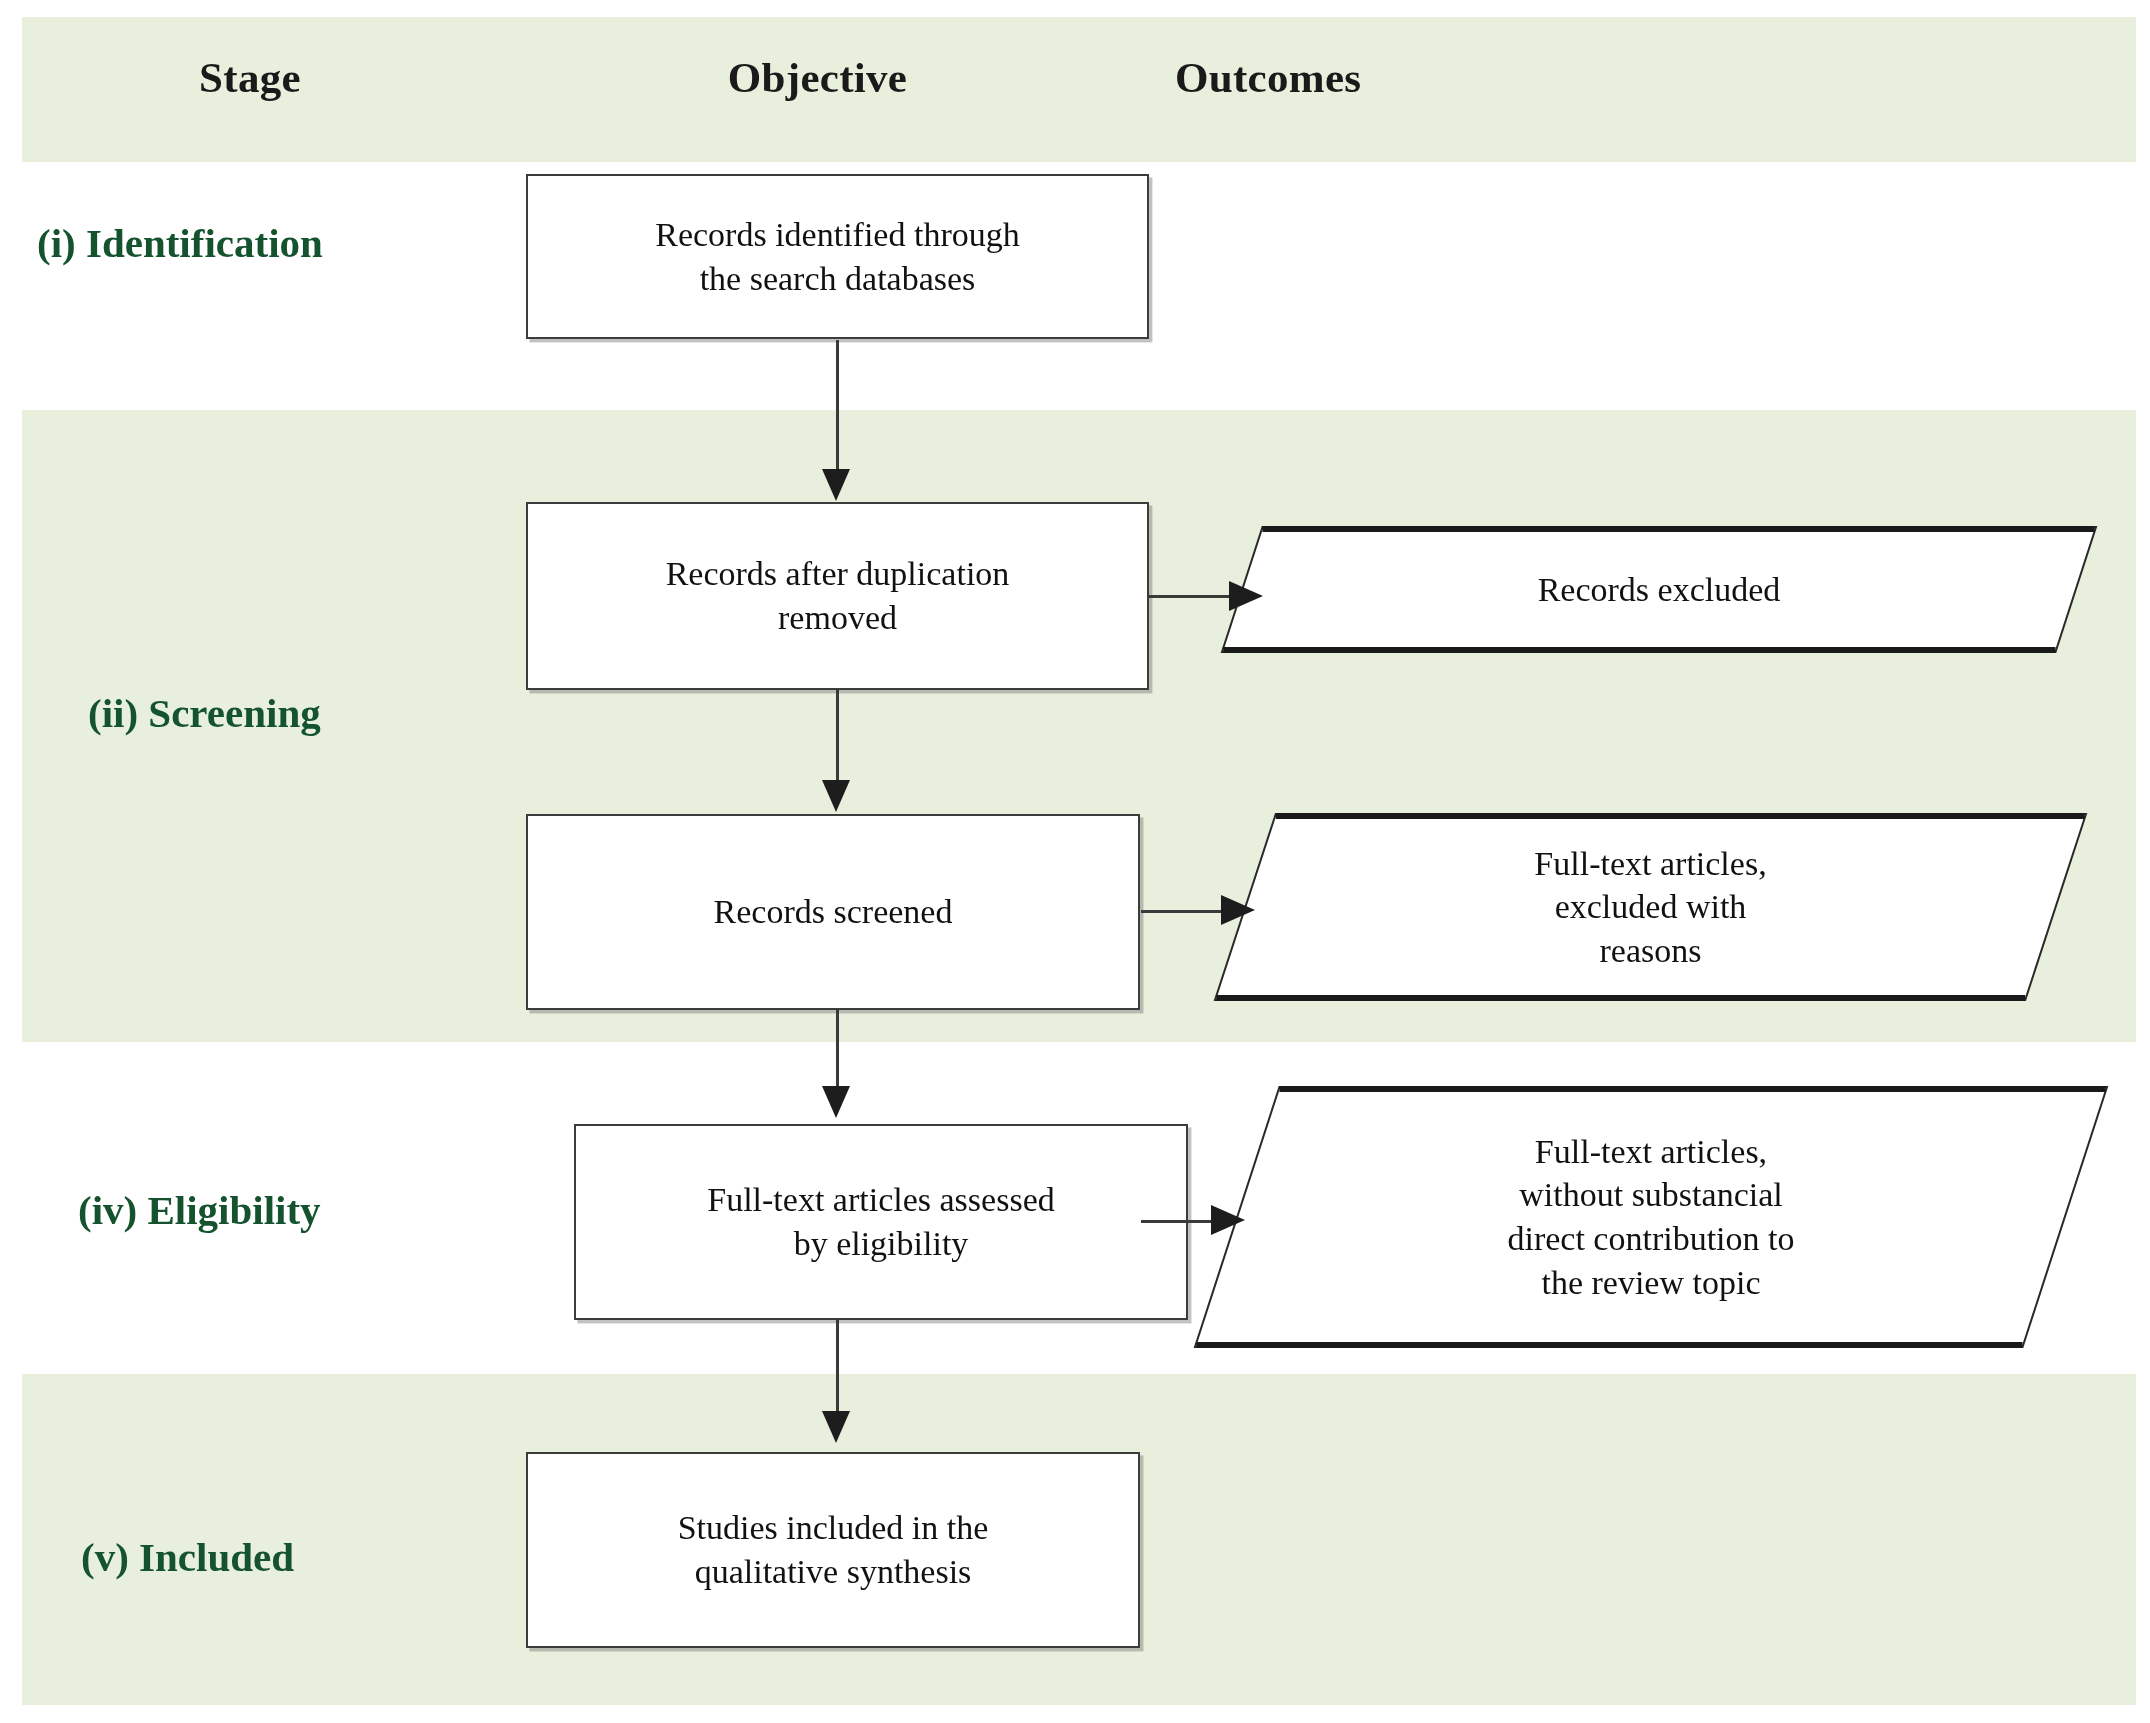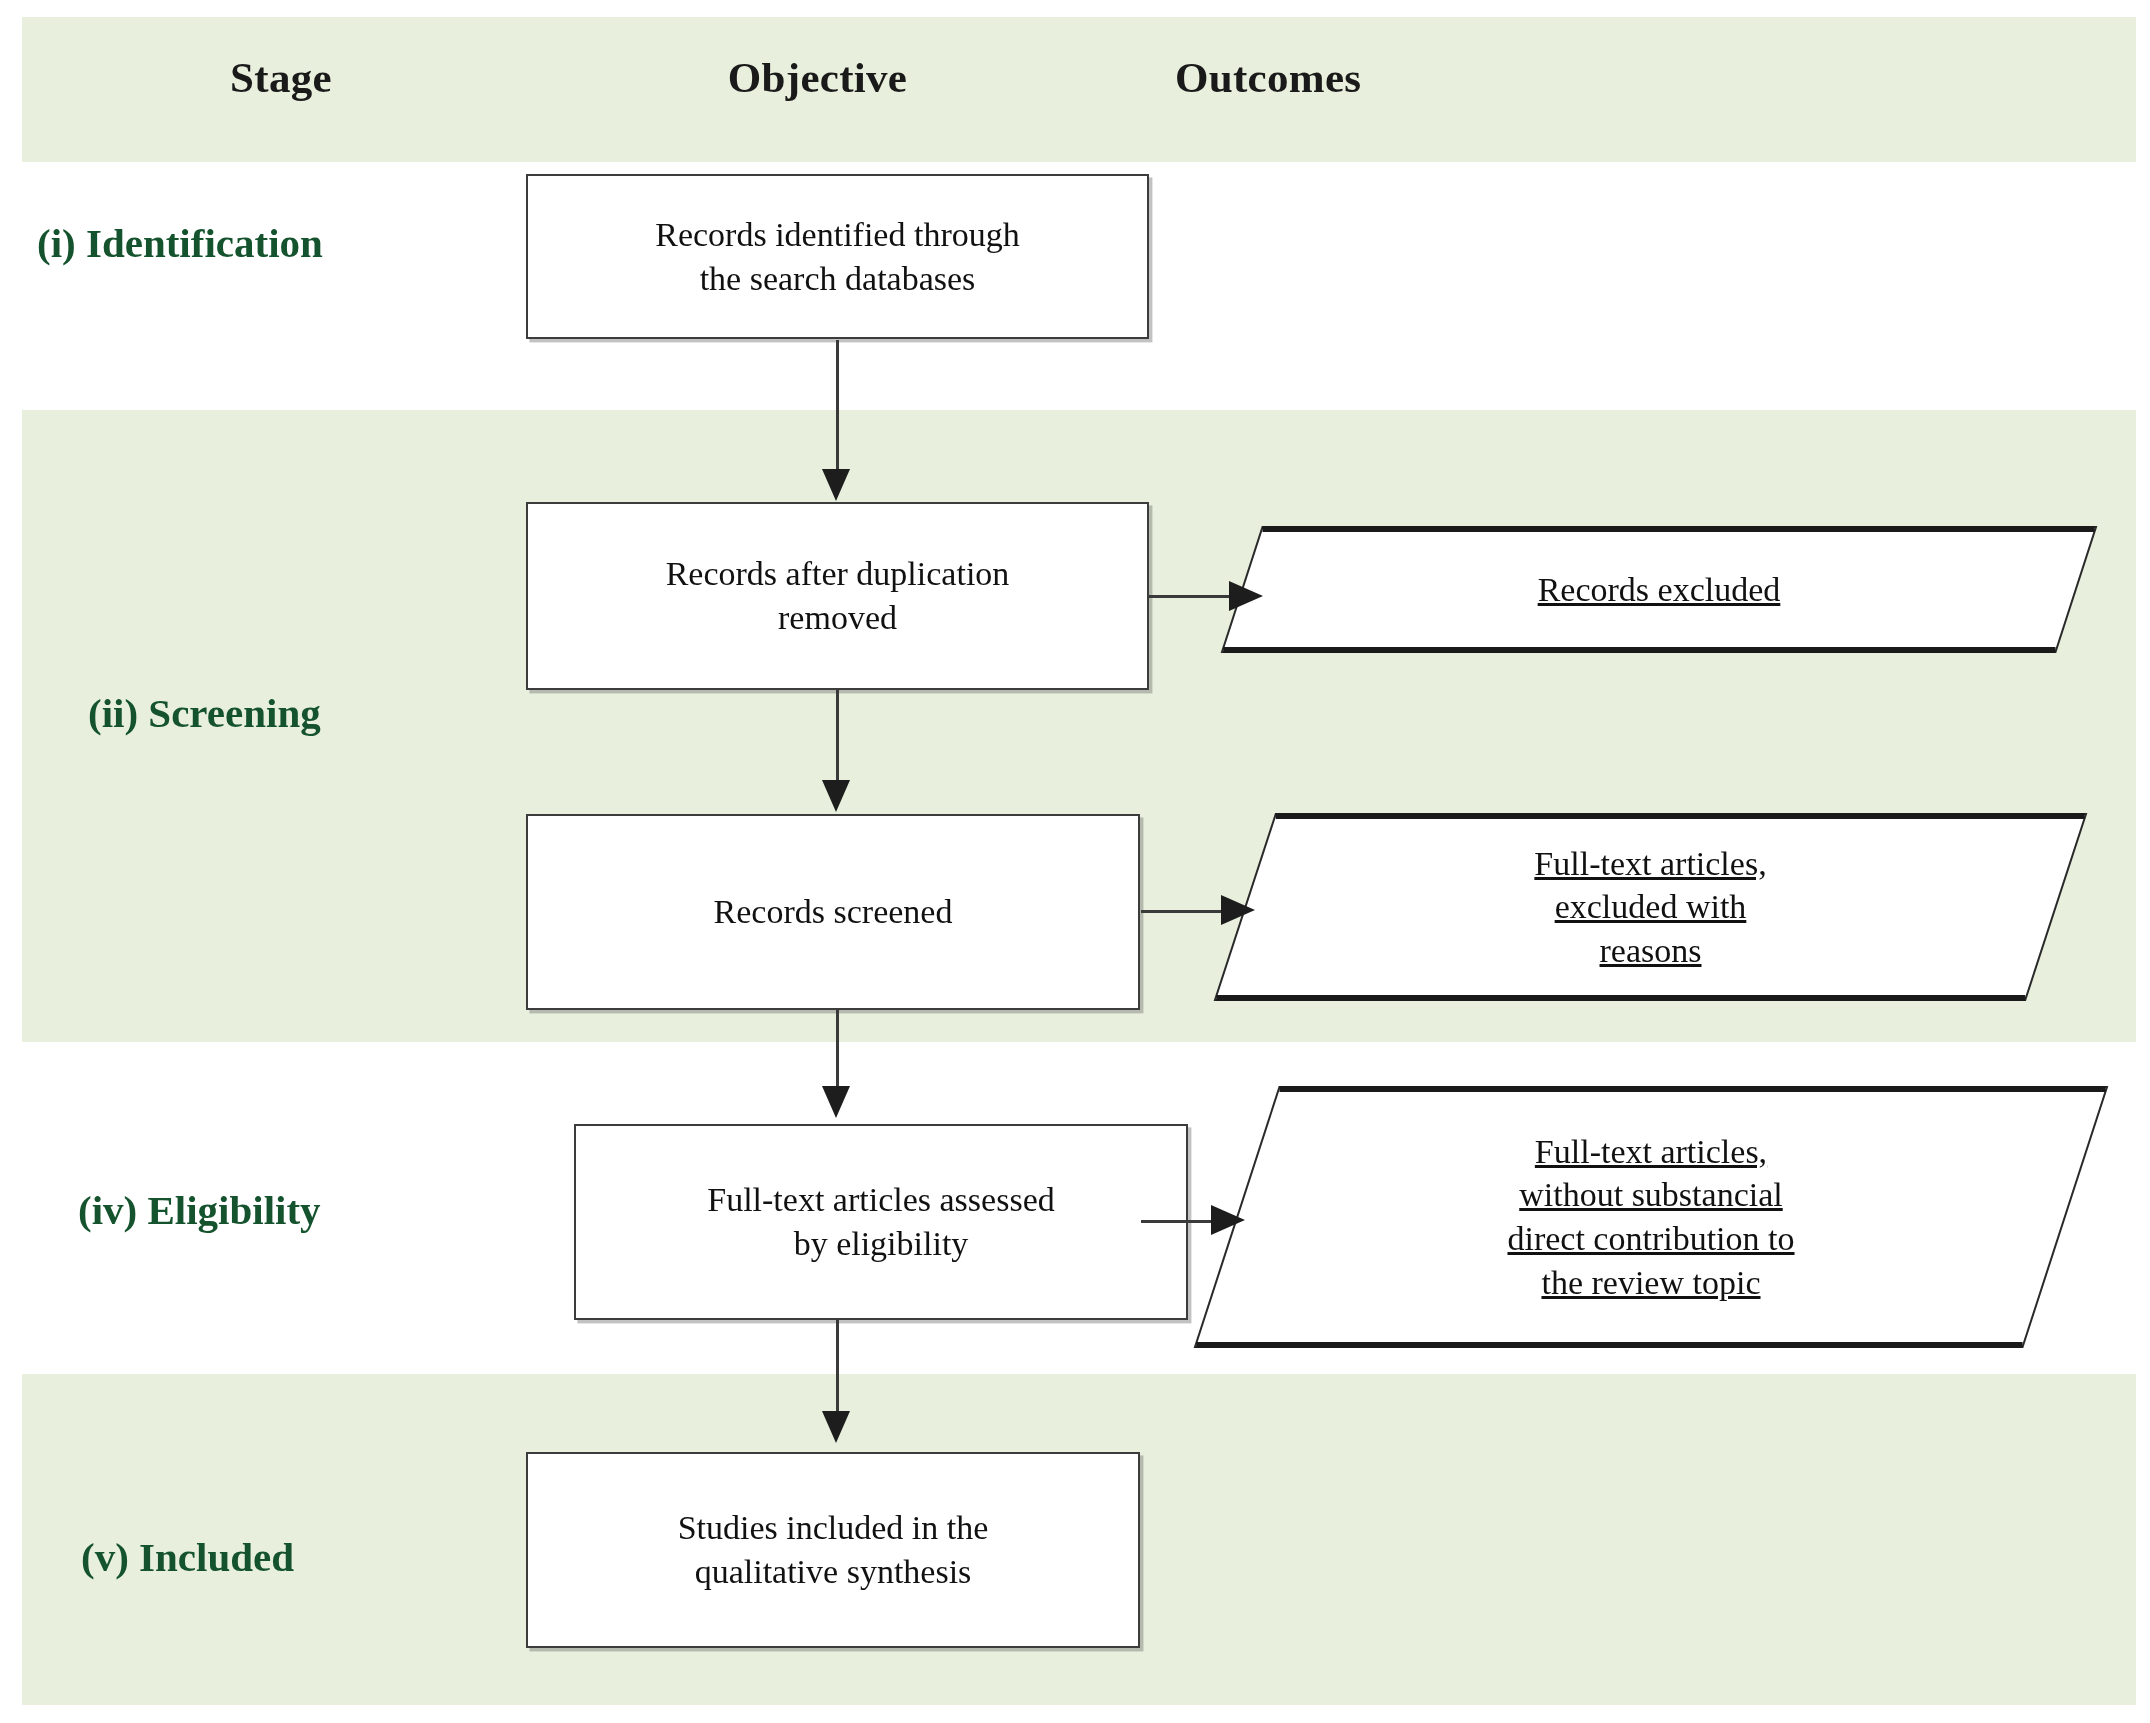--- a/index.html
+++ b/index.html
@@ -28,21 +28,21 @@
 
   
   .col-head {
     position: absolute;
     font-weight: bold;
     font-size: 43px;
     color: #1a1a1a;
     letter-spacing: 0.3px;
     white-space: nowrap;
   }
-  #head-stage     { top: 53px; left: 0;    width: 500px;  text-align: center; margin-left: 31px; }
+  #head-stage     { top: 53px; left: 0;    width: 500px;  text-align: center; }
   #head-objective { top: 53px; left: 500px; width: 635px; text-align: center; }
   #head-outcomes  { top: 53px; left: 1175px; width: 844px; text-align: left; }
 
   
   .stage-label {
     position: absolute;
     font-weight: bold;
     font-size: 41px;
     color: #14532d;
     white-space: nowrap;
@@ -95,21 +95,20 @@
     left: 0; top: 0;
     width: 100%; height: 100%;
     display: flex;
     align-items: center;
     justify-content: center;
     text-align: center;
     font-size: 34px;
     line-height: 1.28;
     color: #111111;
     pointer-events: none;
-    text-decoration: underline;
   }
   #out-records-excluded { left: 1222px; top: 527px;  width: 874px; height: 125px; }
   #out-fulltext-excl    { left: 1215px; top: 814px; width: 871px; height: 186px; }
   #out-no-contrib       { left: 1195px; top: 1087px; width: 912px; height: 260px; }
 
   
   .v-line {
     position: absolute;
     width: 2.7px;
     background: #3a3a3a;

